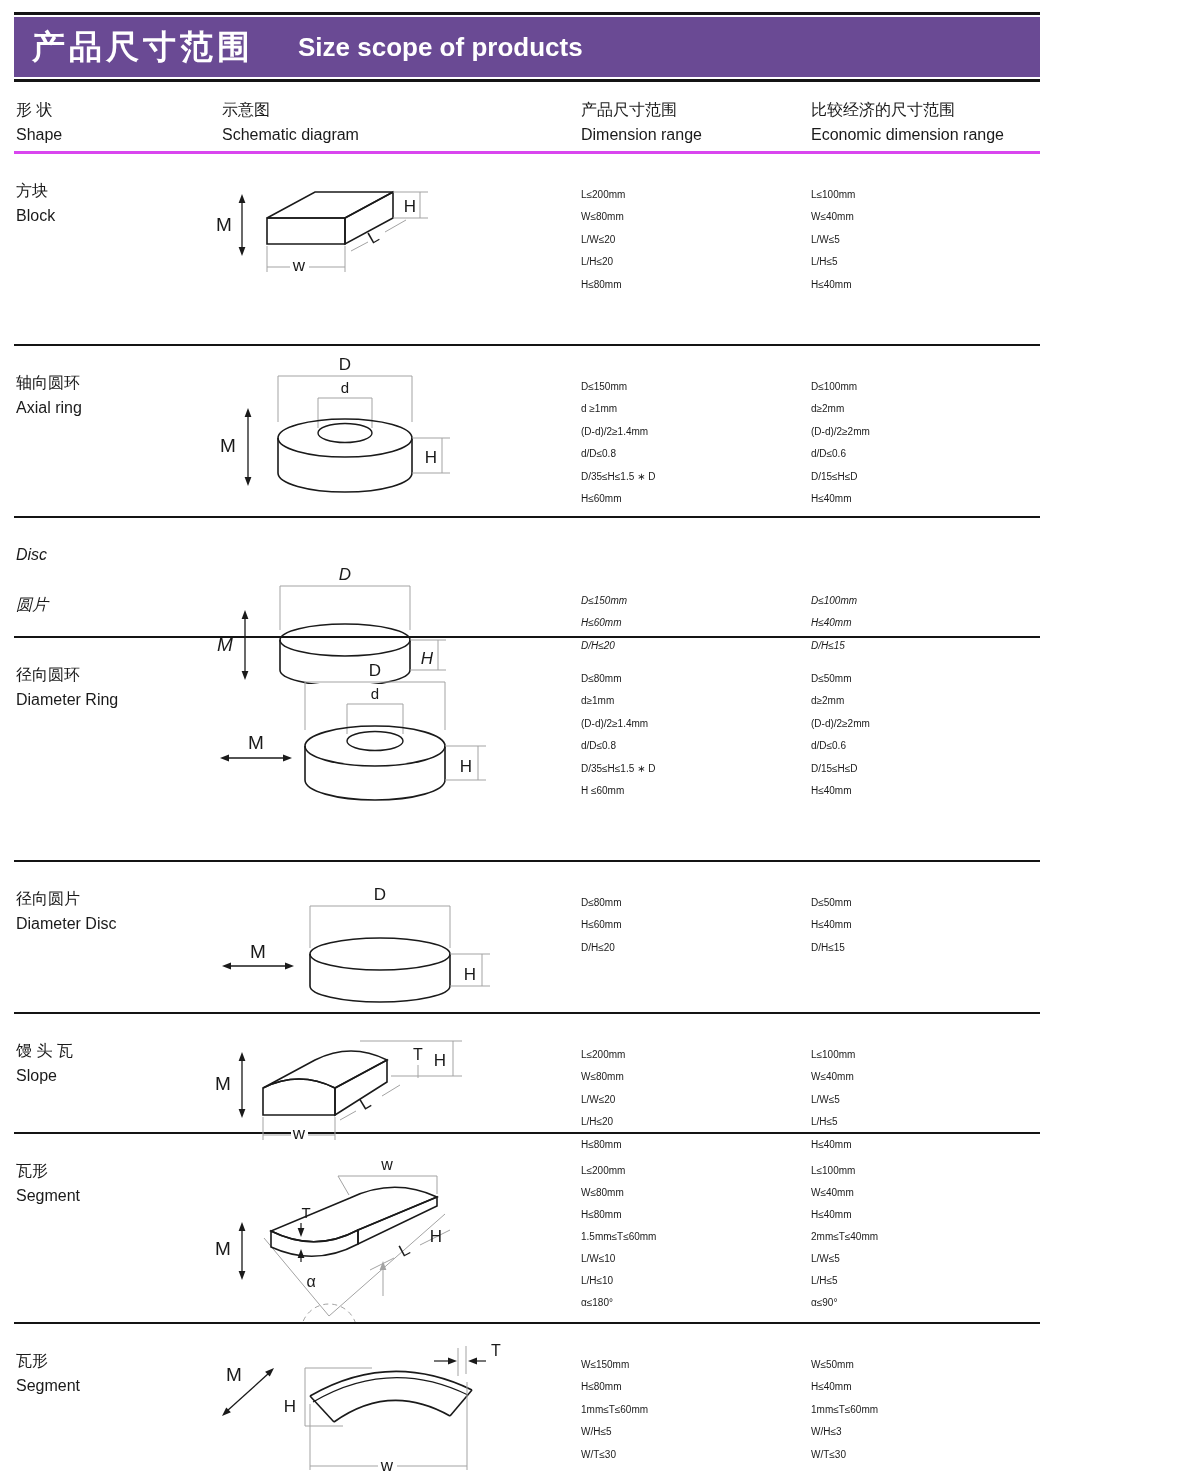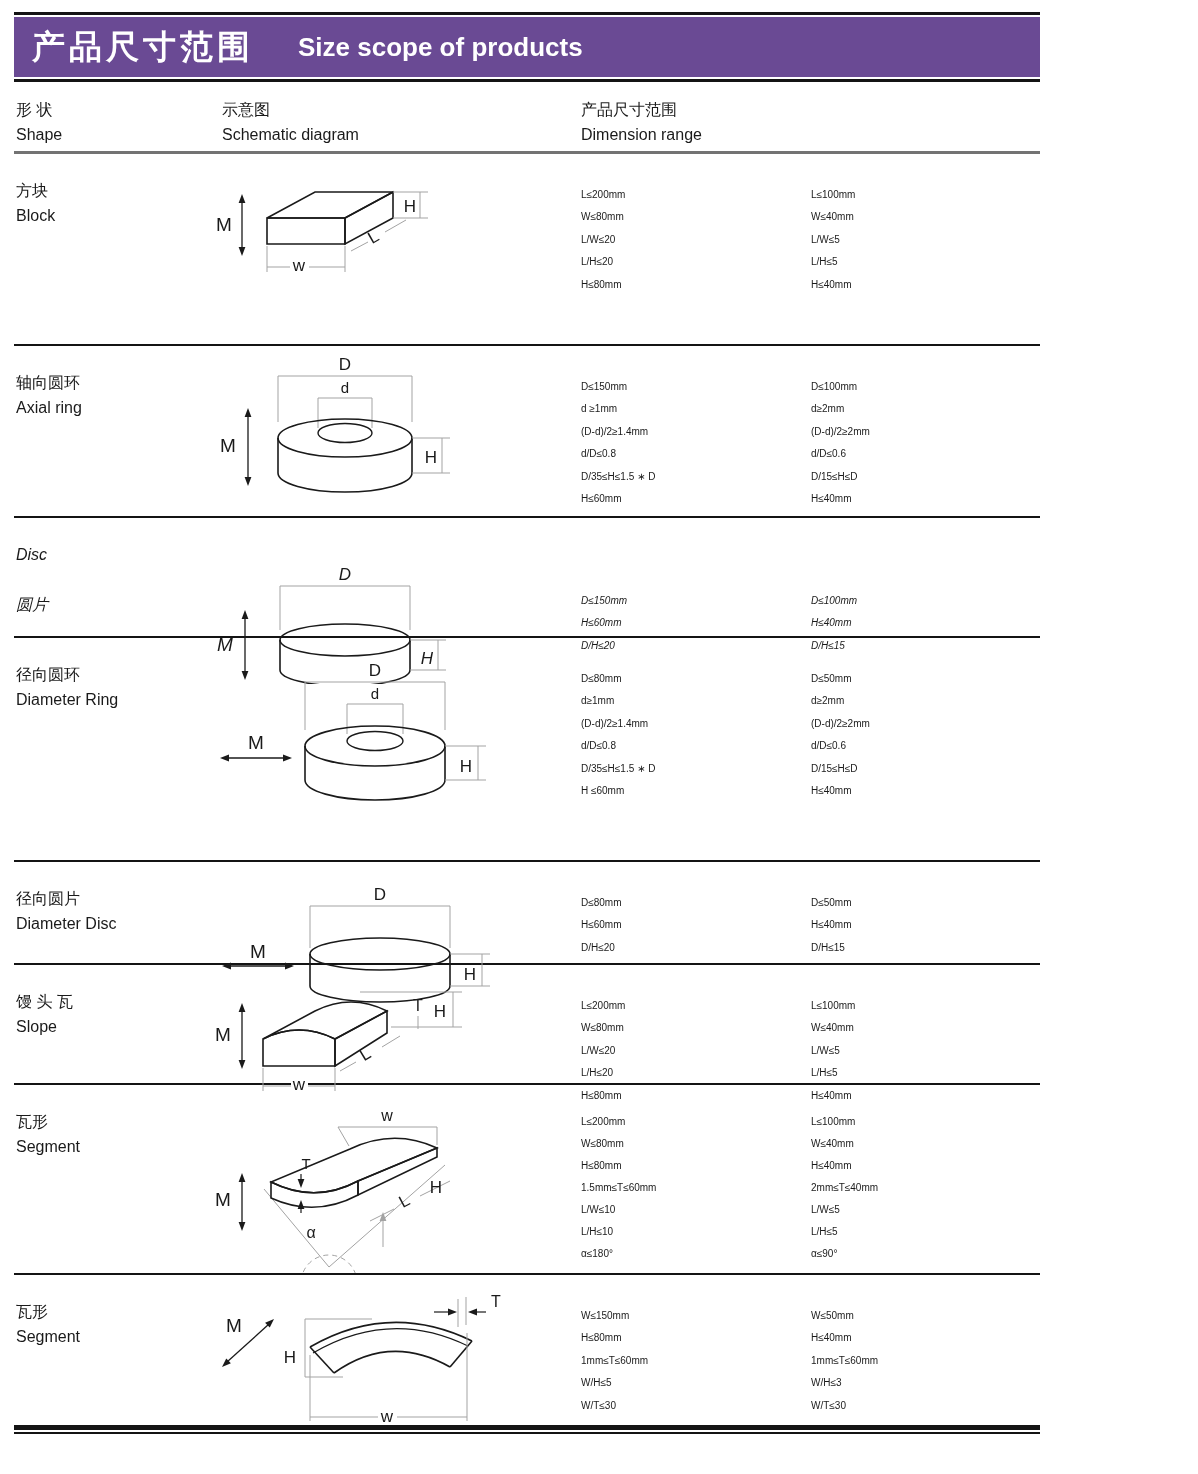--- a/index.html
+++ b/index.html
@@ -6,21 +6,21 @@
   html,body{background:#fff}
   body{width:1198px;height:1474px;font-family:"Liberation Sans","DejaVu Sans",sans-serif;color:#1a1a1a}
   .page{position:relative;width:1198px;height:1474px;overflow:hidden;background:#fff}
   .content{padding:12px 0 0 14px}
   .rule{width:1026px;background:#141414}
   .topline{height:3px;margin-bottom:2px}
   .banner{width:1026px;height:60px;display:flex;align-items:center;gap:44px;padding-left:18px;color:#fff}
   .banner .bzh{font-size:33px;font-weight:bold;letter-spacing:4px}
   .banner .ben{font-size:26px;font-weight:bold}
   .midline{height:3px;margin-top:2px}
-  .colheads{position:relative;height:72px;width:1026px;border-bottom:3px solid #737373}
+  .colheads{position:relative;height:72px;width:1026px;border-bottom:3px solid #d946ef}
   .colheads .col{position:absolute;top:15px;font-size:16px;line-height:25px;white-space:nowrap}
   .c0{left:2px}.c1{left:208px}.c2{left:567px}.c3{left:797px}
   .row{position:relative;width:1026px;border-bottom:2px solid #141414}
   .cell{position:absolute;white-space:nowrap}
   .shape{left:2px;top:24px;font-size:16px;line-height:25px}
   .shape .sl{min-height:25px}
   .diag{left:196px;top:0}
   .dims,.eco{top:30px;font-size:10px;line-height:22.4px}
   .dims{left:567px}.eco{left:797px}
   .row-disc .dims,.row-disc .eco{top:72px}
@@ -48,20 +48,24 @@
         <div>Shape</div>
       </div>
       <div class="col c1">
         <div>示意图</div>
         <div>Schematic diagram</div>
       </div>
       <div class="col c2">
         <div>产品尺寸范围</div>
         <div>Dimension range</div>
       </div>
+      <div class="col c3">
+        <div>比较经济的尺寸范围</div>
+        <div>Economic dimension range</div>
+      </div>
     </div>
 
     <div id="rows">
         <div class="row row-block" style="height: 192px;">
           <div class="cell shape">
             <div class="sl">方块</div>
             <div class="sl">Block</div>
           </div>
           <div class="cell diag">
             <svg width="380" height="146" viewBox="0 0 380 146">
@@ -225,21 +229,21 @@
           </div>
           <div class="cell eco">
             <div>D≤50mm</div>
             <div>d≥2mm</div>
             <div>(D-d)/2≥2mm</div>
             <div>d/D≤0.6</div>
             <div>D/15≤H≤D</div>
             <div>H≤40mm</div>
           </div>
         </div>
-        <div class="row row-radial-disc" style="height: 103px;">
+        <div class="row row-radial-disc" style="height: 152px;">
           <div class="cell shape">
             <div class="sl">径向圆片</div>
             <div class="sl">Diameter Disc</div>
           </div>
           <div class="cell diag">
             <svg width="380" height="143" viewBox="0 0 380 143">
               <line x1="100" y1="44" x2="240" y2="44" stroke="#a3a3a3" stroke-width="1"></line>
               <text x="170" y="38" font-size="17" text-anchor="middle" fill="#1a1a1a">D</text>
               <line x1="100" y1="44" x2="100" y2="86" stroke="#a3a3a3" stroke-width="1"></line>
               <line x1="240" y1="44" x2="240" y2="86" stroke="#a3a3a3" stroke-width="1"></line>

